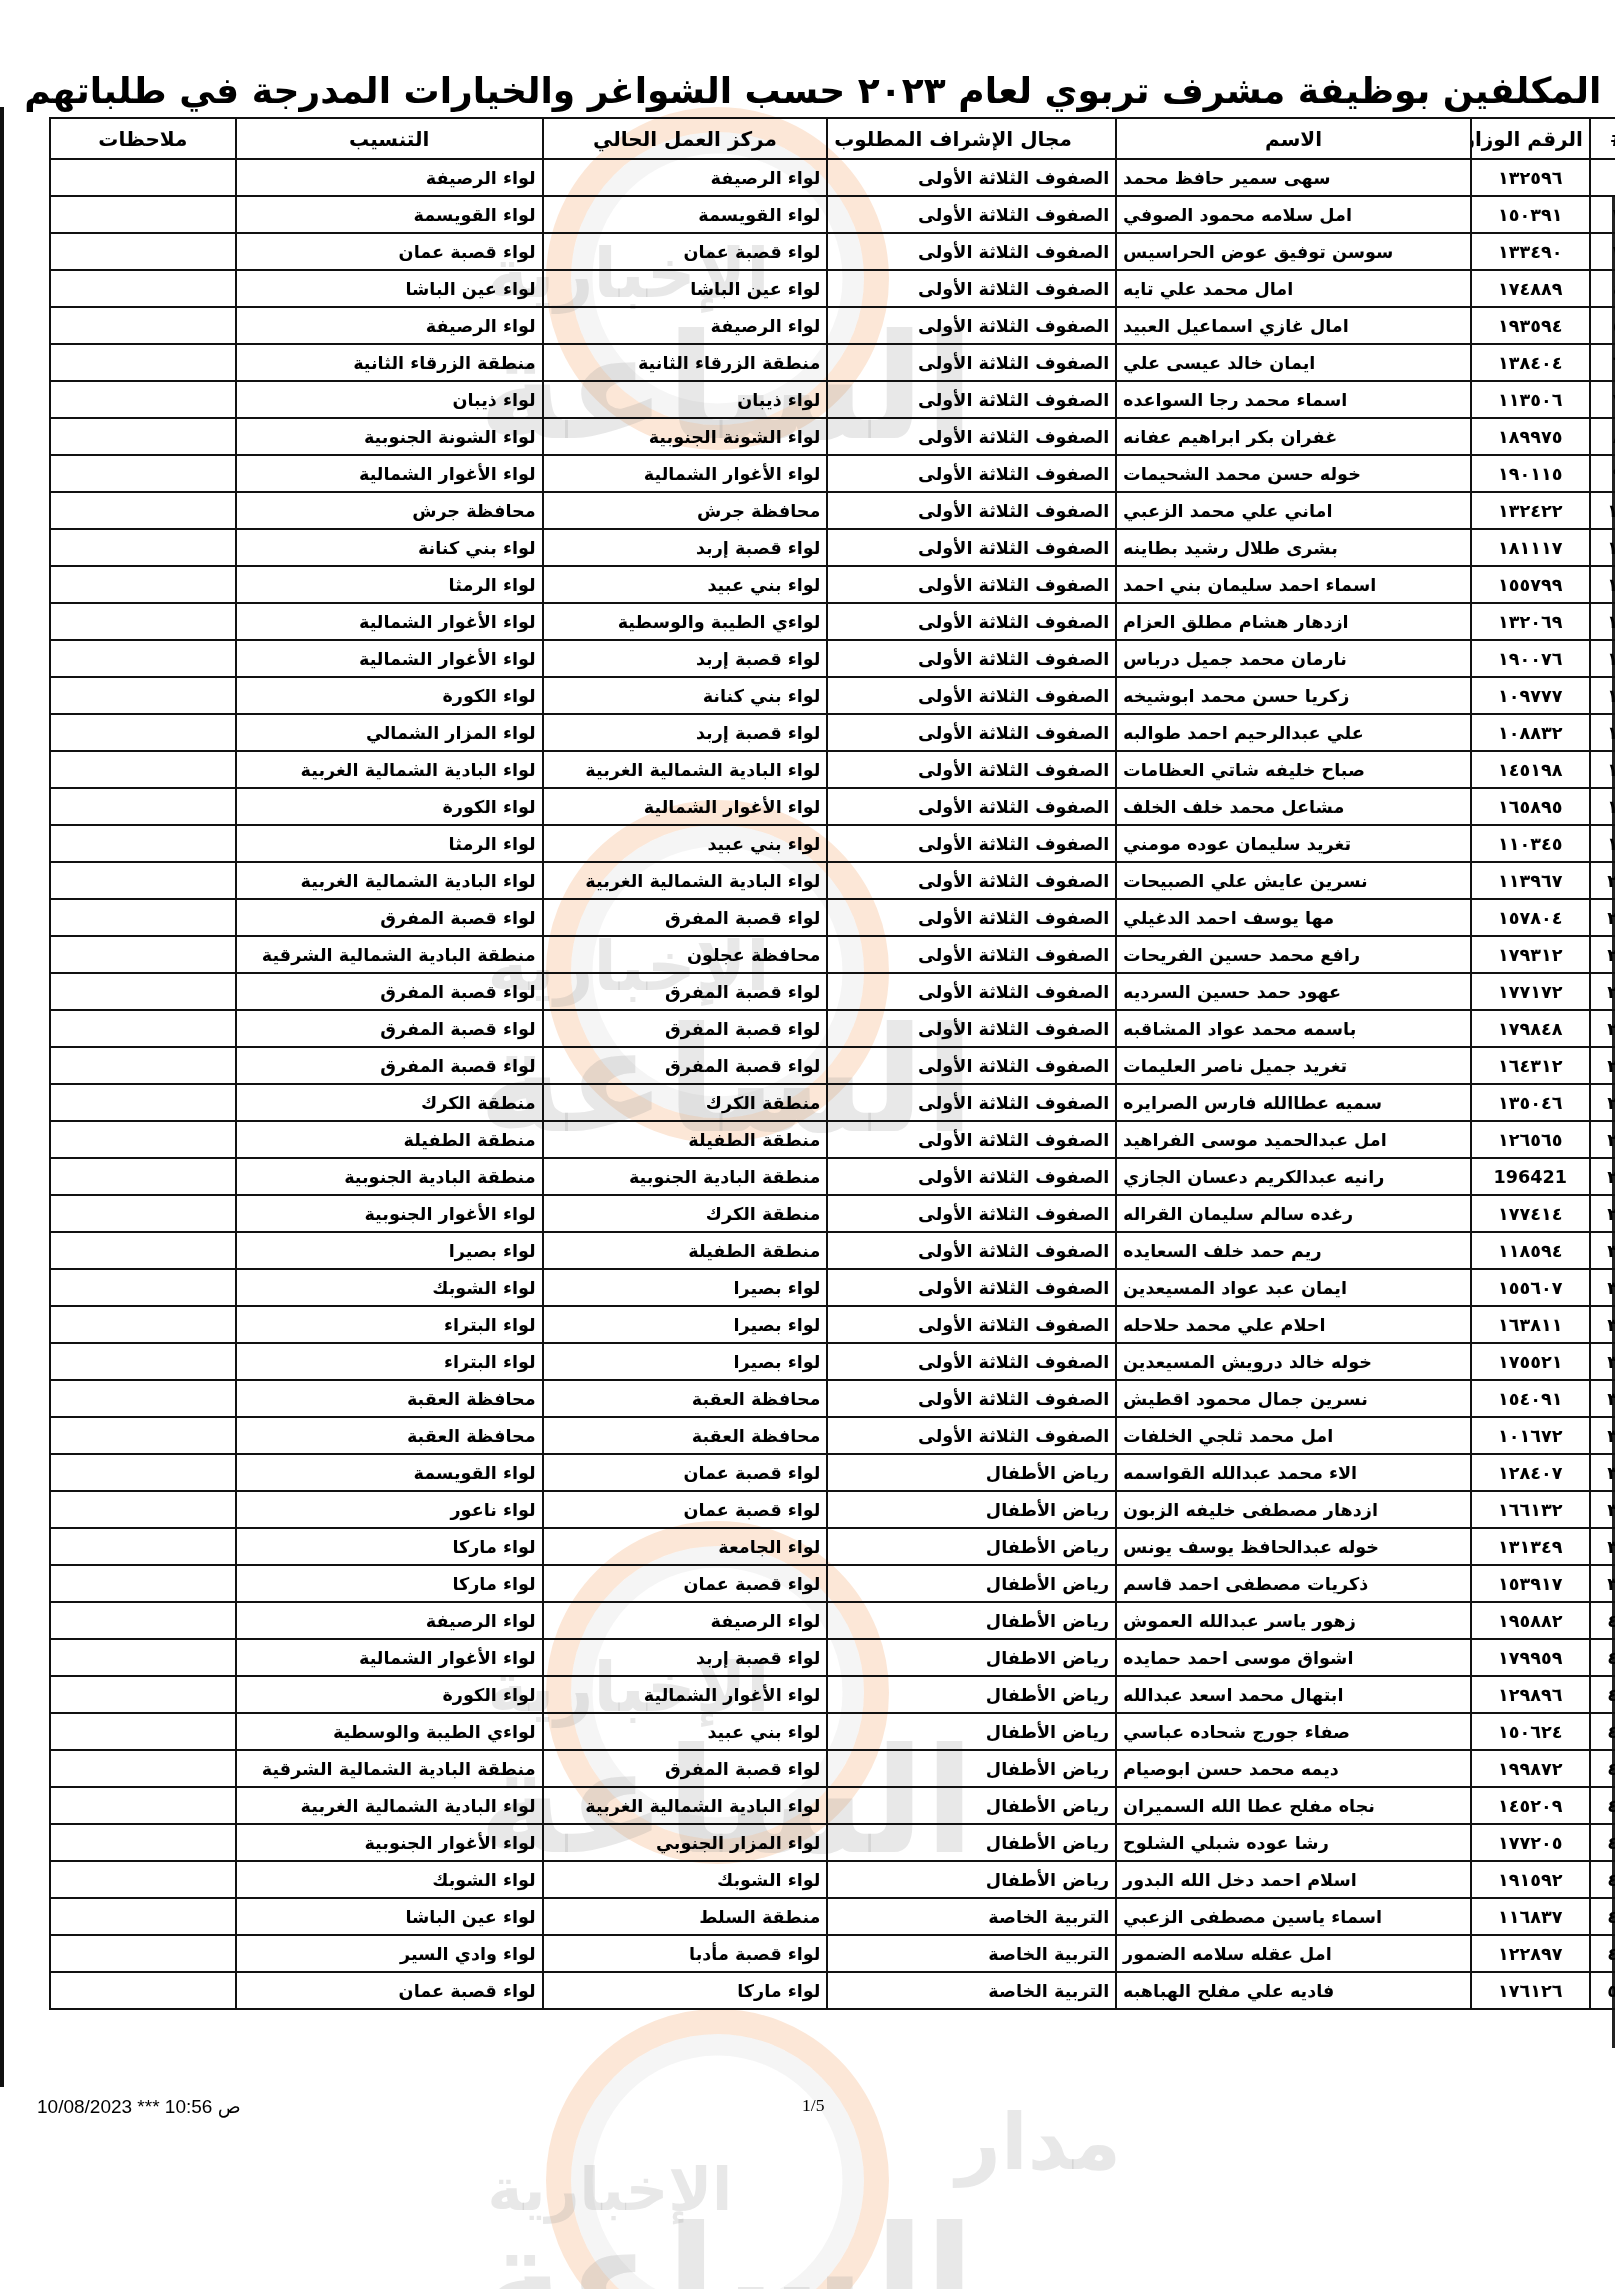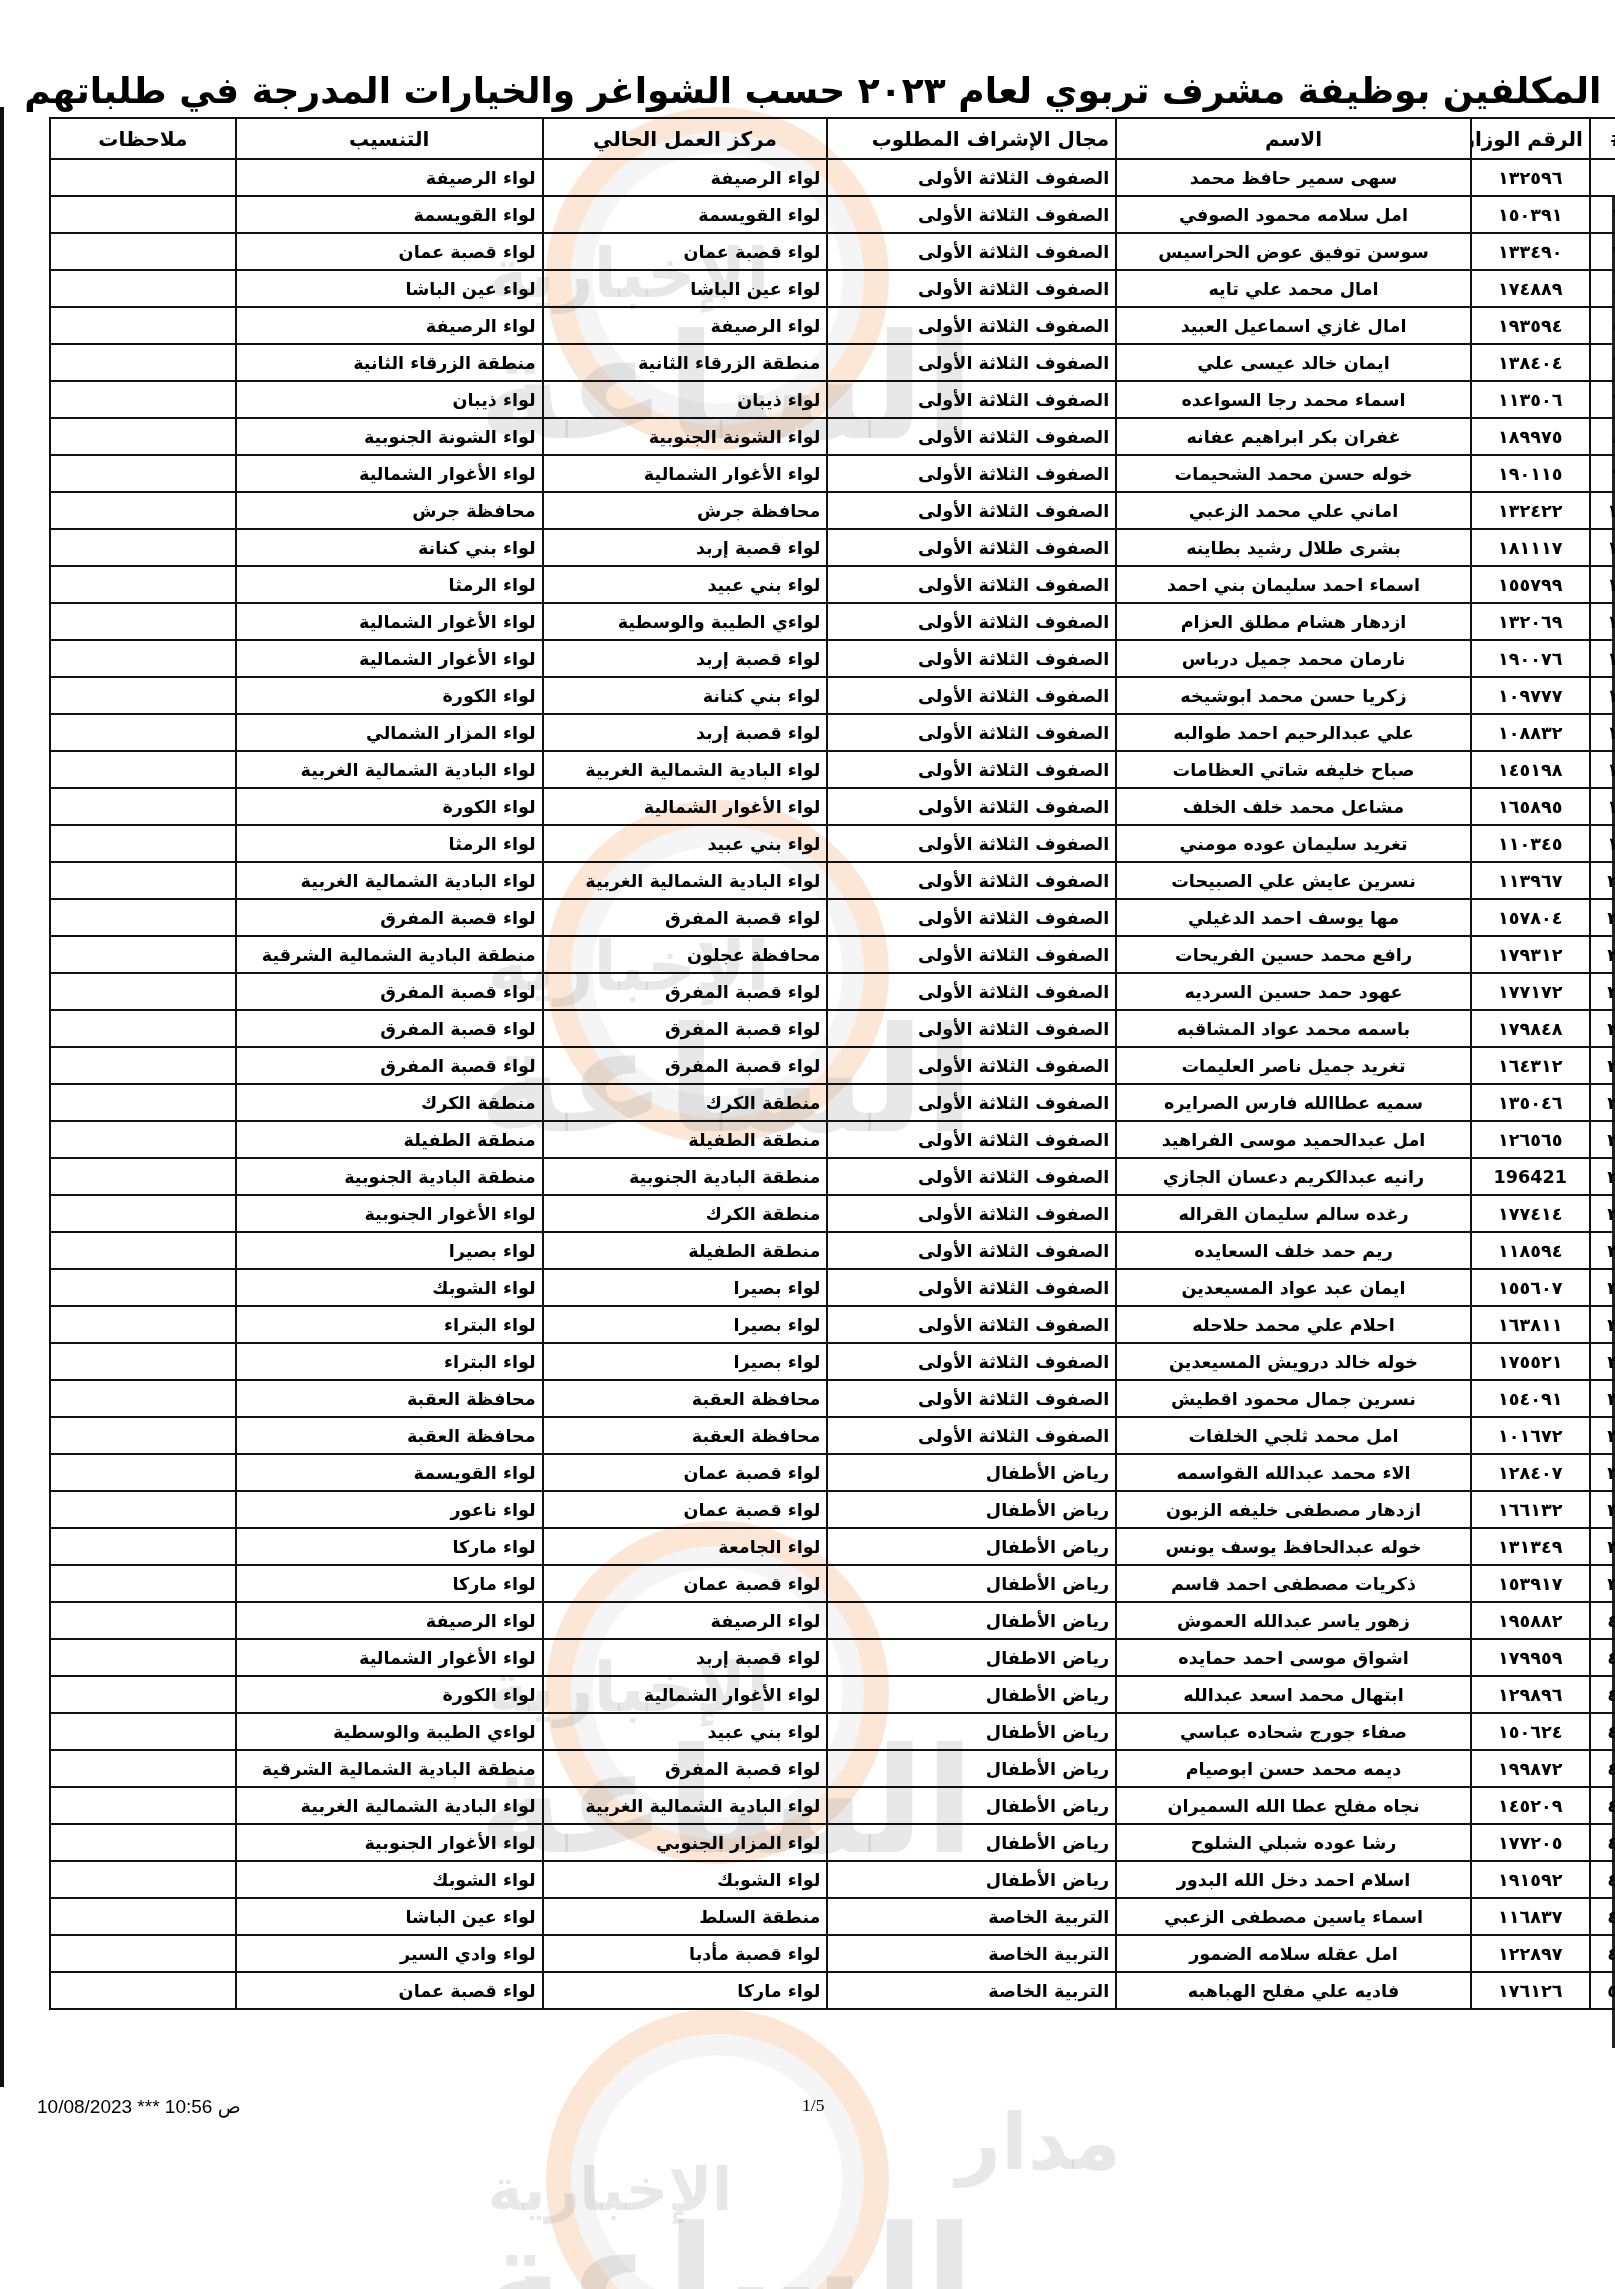--- a/index.html
+++ b/index.html
@@ -35,22 +35,22 @@
     table-layout: fixed;
   }
   table.roster th, table.roster td {
     border: 2px solid #111; height: 35px; padding: 0 5.9px;
     font-size: 17.6px; font-weight: bold; white-space: nowrap; overflow: hidden;
   }
   table.roster th { height: 39px; font-size: 20px; }
   th.c-num, td.c-num { width: 43px; text-align: center; }
   th.c-id, td.c-id { width: 105px; text-align: center; font-family: "DejaVu Sans", sans-serif; }
   th.c-name, td.c-name { width: 341px; text-align: center; }
-  td.c-name { text-align: center; }
-  th.c-field, td.c-field { width: 275px; text-align: right; }
+  td.c-name { text-align: left; }
+  th.c-field, td.c-field { width: 275px; text-align: left; }
   td.c-field { text-align: right; }
   th.c-center, td.c-center { width: 271px; text-align: center; }
   td.c-center { text-align: right; }
   th.c-assign, td.c-assign { width: 293px; text-align: center; margin-left: 38px; }
   td.c-assign { text-align: right; }
   th.c-notes, td.c-notes { width: 172px; text-align: center; }
   .footer-date {
     position: absolute; top: 2095px; left: 37px; font-size: 19px; direction: ltr;
     font-family: "Liberation Sans", sans-serif; z-index: 2;
   }

